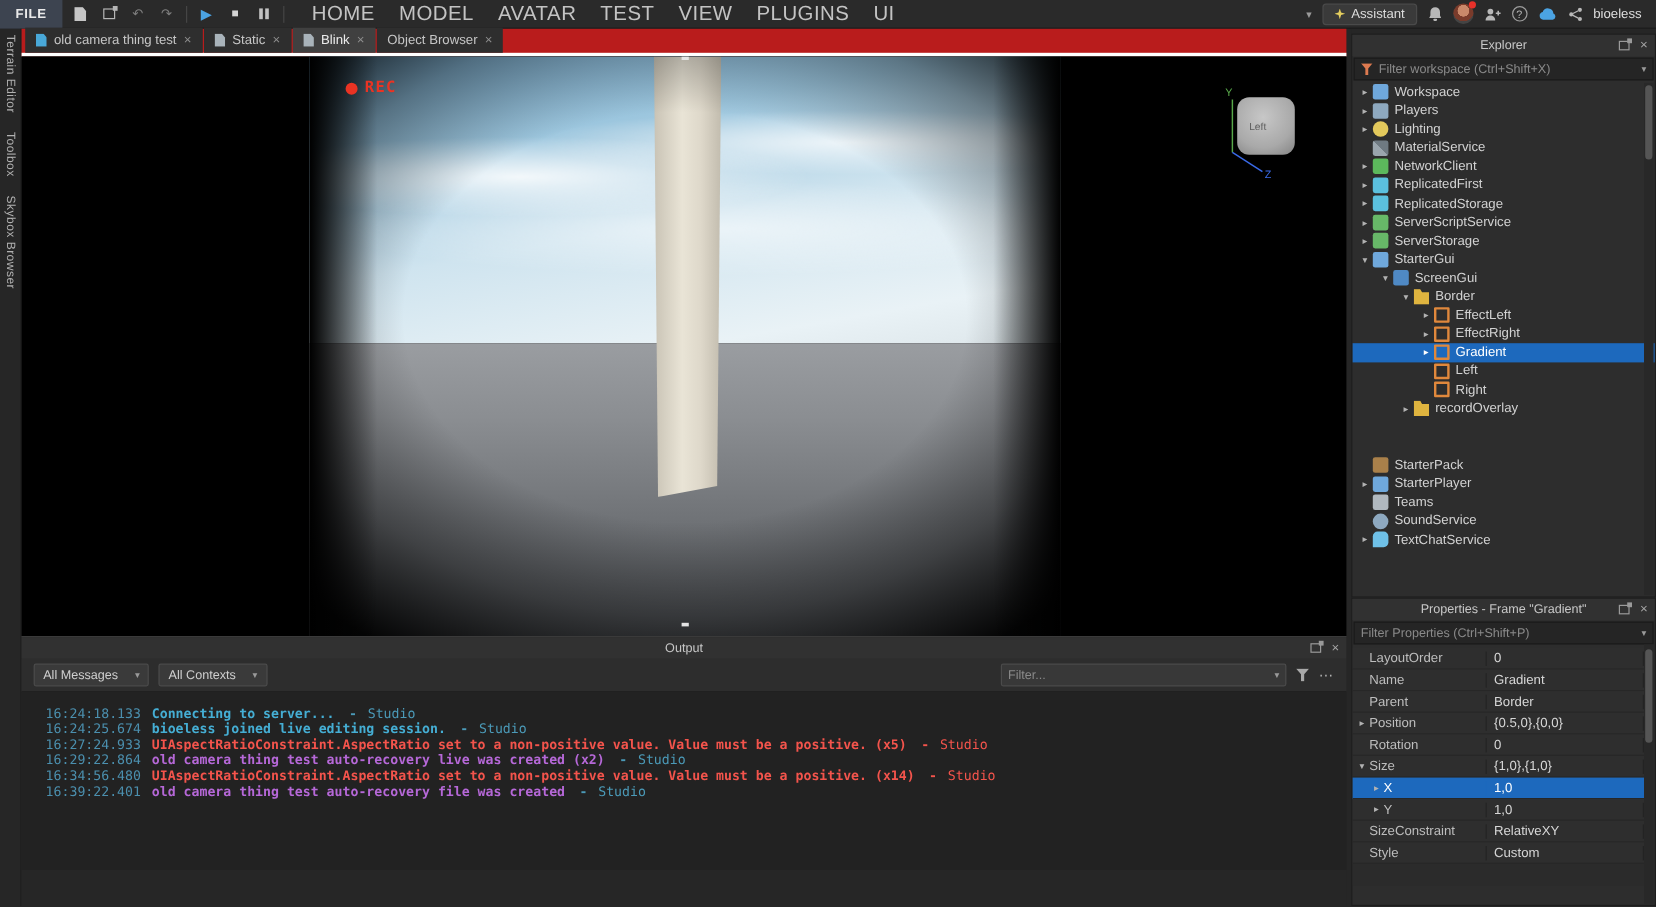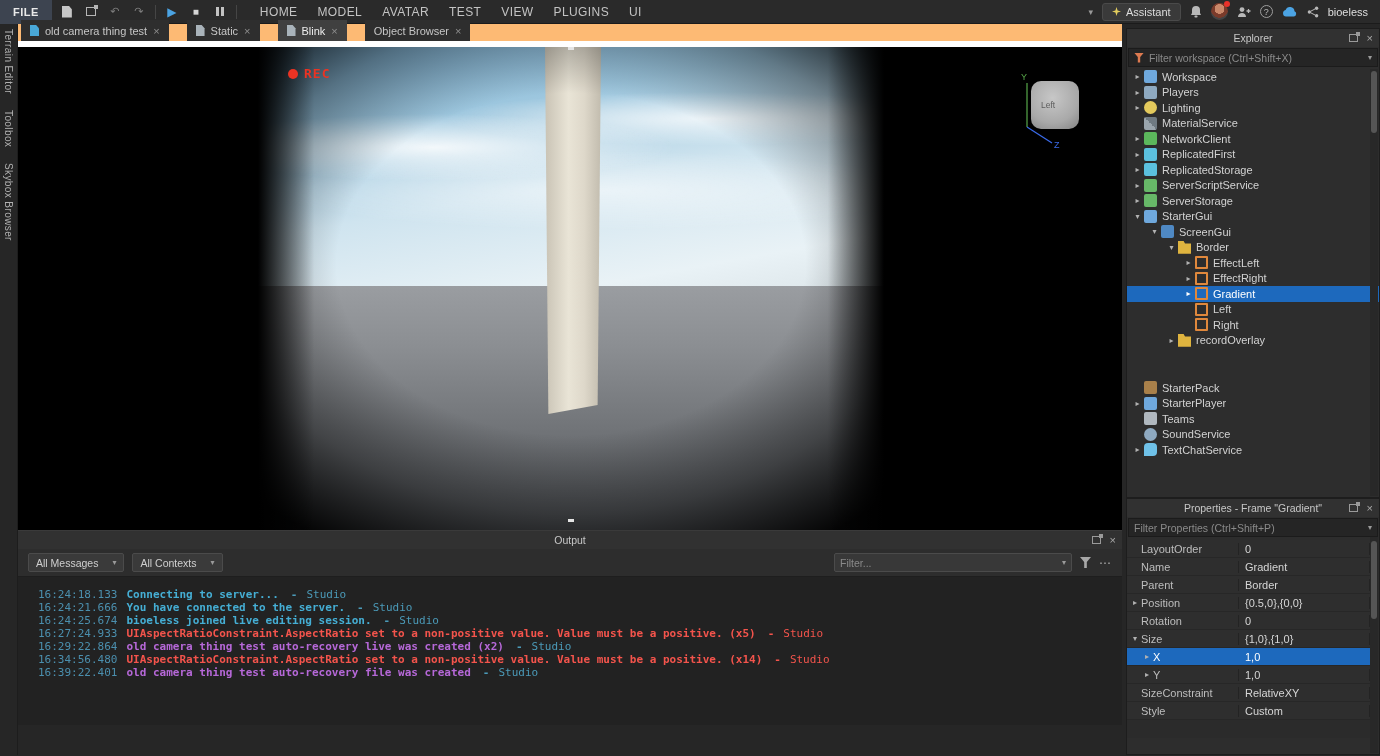--- a/index.html
+++ b/index.html
@@ -13,40 +13,40 @@
   .mb-icon { width:22px; height:20px; display:flex; align-items:center; justify-content:center; color:#b5b5b5; font-size:11px; border-radius:2px; }
   .mb-icon.dim { color:#7f7f7f; }
   .mb-icon.play { color:#4ba3e3; font-size:12px; }
   .mb-icon.stop { color:#d5d5d5; font-size:10px; }
   .mb-sep { width:1px; height:14px; background:#454545; margin:0 3px; }
   .doc-glyph { width:10px; height:12px; background:#c6c6c6; clip-path:polygon(0 0,68% 0,100% 32%,100% 100%,0 100%); }
   .win-glyph { width:10px; height:9px; border:1px solid #b5b5b5; position:relative; }
   .win-glyph::after { content:""; position:absolute; right:-3px; top:-3px; width:4px; height:4px; background:#b5b5b5; }
   .pause-bars i { display:inline-block; width:3px; height:9px; background:#c2c2c2; margin:0 1px; }
   .menus { display:flex; align-items:center; margin-left:6px; }
-  .menu-item { padding:0 10px; font-size:12px; color:#c3c3c3; letter-spacing:.4px; cursor:pointer; }
+  .menu-item { padding:0 10px; font-size:17px; color:#c3c3c3; letter-spacing:.4px; cursor:pointer; }
   .mb-right { margin-left:auto; display:flex; align-items:center; gap:9px; padding-right:12px; }
   .chev { color:#9a9a9a; font-size:9px; }
   .assistant { display:flex; align-items:center; gap:5px; background:#3a3a3a; border:1px solid #4a4a4a; border-radius:3px; color:#ddd; font-size:11px; padding:2px 9px; font-family:inherit; cursor:pointer; }
   .spark { width:9px; height:9px; background:#e3cd5e; clip-path:polygon(50% 0,62% 38%,100% 50%,62% 62%,50% 100%,38% 62%,0 50%,38% 38%); }
   .bell-wrap, .icon-wrap { position:relative; display:flex; align-items:center; }
   .avatar { width:17px; height:17px; border-radius:50%; background:radial-gradient(circle at 50% 35%, #c9886a 34%, #7a3b2b 36%, #7a3b2b 62%, #444 64%); position:relative; }
   .red-dot { position:absolute; top:-2px; right:-2px; width:6px; height:6px; border-radius:50%; background:#e8312a; }
   .help-badge { width:13px; height:13px; border-radius:50%; border:1px solid #9d9d9d; color:#b9b9b9; font-size:9px; display:flex; align-items:center; justify-content:center; }
   .user { font-size:11px; color:#dfdfdf; }
 
   
   .main-row { display:flex; height:731px; }
   .left-strip { width:18px; background:#262626; border-right:1px solid #1d1d1d; display:flex; flex-direction:column; align-items:center; padding-top:5px; gap:16px; }
   .strip-label { writing-mode:vertical-rl; font-size:10px; color:#b2b2b2; letter-spacing:.4px; cursor:pointer; }
   .center-col { width:1104px; display:flex; flex-direction:column; background:#262626; }
   .right-col { width:254px; margin-left:4px; display:flex; flex-direction:column; background:#262626; padding-top:4px; }
 
   
-  .tabbar { height:23px; background:#fdba74; display:flex; align-items:flex-end; gap:18px; padding-left:3px; border-bottom:6px solid #ffffff; }
+  .tabbar { height:23px; background:#b91c1c; display:flex; align-items:flex-end; gap:1px; padding-left:3px; border-bottom:3px solid #ffffff; }
   .tab { height:21px; background:#2e2e2e; display:flex; align-items:center; gap:6px; padding:0 9px; font-size:11px; color:#c6c6c6; cursor:pointer; }
   .tab.active { background:#404040; color:#ececec; }
   .tab-icon { width:9px; height:11px; clip-path:polygon(0 0,68% 0,100% 30%,100% 100%,0 100%); }
   .tab-icon.place-icon { background:#49a8d8; }
   .tab-icon.script-icon { background:#a9b3ba; }
   .tab-close { color:#8f8f8f; font-size:11px; }
 
   
   .viewport { height:483px; background:#000; position:relative; overflow:hidden; }
   .scene { position:absolute; left:240px; top:0; width:626px; height:100%; }
@@ -301,23 +301,20 @@
           <span class="dd-chev">▾</span>
         </span>
         <span class="funnel"></span>
         <span class="more-glyph">⋯</span>
       </div>
       <div class="log-area">
           <div class="log-line">
     <span class="log-time">16:24:18.133</span><span class="log-msg info">Connecting to server...</span><span class="log-sep info">-</span><span class="log-src info">Studio</span>
   </div>
           <div class="log-line">
-    <span class="log-time">16:24:21.666</span><span class="log-msg info">You have connected to the server.</span><span class="log-sep info">-</span><span class="log-src info">Studio</span>
-  </div>
-          <div class="log-line">
     <span class="log-time">16:24:25.674</span><span class="log-msg info">bioeless joined live editing session.</span><span class="log-sep info">-</span><span class="log-src info">Studio</span>
   </div>
           <div class="log-line">
     <span class="log-time">16:27:24.933</span><span class="log-msg error">UIAspectRatioConstraint.AspectRatio set to a non-positive value. Value must be a positive. (x5)</span><span class="log-sep error">-</span><span class="log-src error">Studio</span>
   </div>
           <div class="log-line">
     <span class="log-time">16:29:22.864</span><span class="log-msg warn">old camera thing test auto-recovery live was created (x2)</span><span class="log-sep info">-</span><span class="log-src info">Studio</span>
   </div>
           <div class="log-line">
     <span class="log-time">16:34:56.480</span><span class="log-msg error">UIAspectRatioConstraint.AspectRatio set to a non-positive value. Value must be a positive. (x14)</span><span class="log-sep error">-</span><span class="log-src error">Studio</span>

